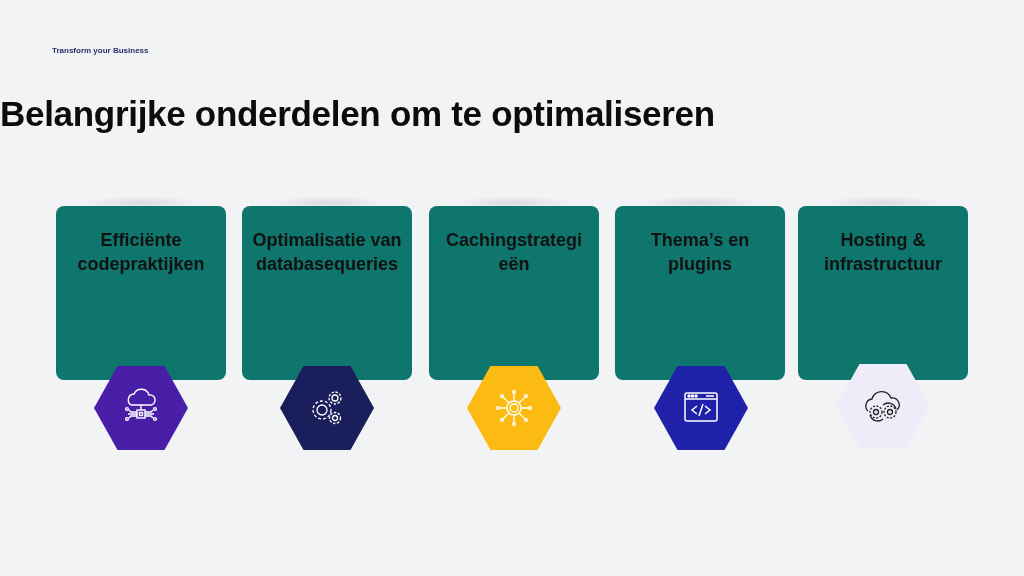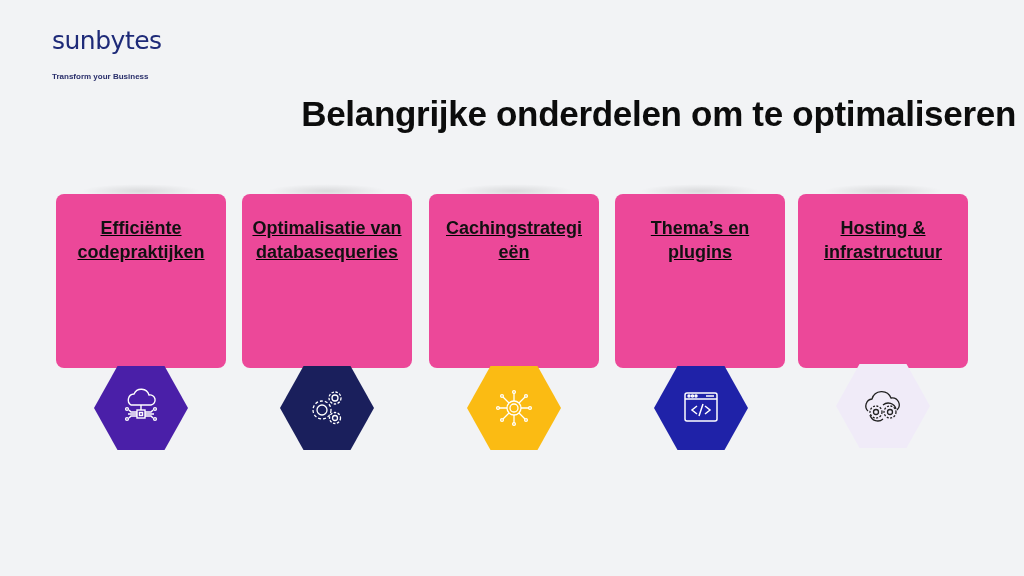--- a/index.html
+++ b/index.html
@@ -10,26 +10,26 @@
     position:relative;
   }
   .logo { position:absolute; left:52px; top:28px; }
   .logo-word {
     font-family:"DejaVu Sans", sans-serif;
     font-size:25px; color:#1e2a78; letter-spacing:-0.5px; line-height:26px;
   }
   .logo-tag { font-size:8px; font-weight:bold; color:#2a2f6b; margin-top:18px; }
   .title {
     position:absolute; left:0; right:8px; top:88px;
-    text-align:right; font-weight:bold; font-size:35px; line-height:52px;
+    text-align:left; font-weight:bold; font-size:35px; line-height:52px;
     color:#0c0c0c; letter-spacing:-0.3px;
   }
   .card {
-    position:absolute; top:194px; height:174px;
-    background:#ec4899; border-radius:8px;text-decoration:underline;
+    position:absolute; top:206px; height:174px;
+    background:#0f766e; border-radius:8px;
   }
   .card::before {
     content:""; position:absolute; left:50%; top:-10px; width:120px; height:14px;
     margin-left:-60px; border-radius:50%;
     background:radial-gradient(ellipse at center, rgba(0,0,0,0.10), rgba(0,0,0,0) 70%);
     z-index:-1;
   }
   .card-label {
     text-align:center; font-weight:bold; font-size:18px; line-height:24px;
     color:#111; padding:22px 6px 0; word-break:break-all;
@@ -39,21 +39,20 @@
     clip-path:polygon(25% 0, 75% 0, 100% 50%, 75% 100%, 25% 100%, 0 50%);
     border-radius:10px;
     display:flex; align-items:center; justify-content:center;
   }
   .hex svg { width:50px; height:50px; }
 </style>
 </head>
 <body>
 
 <div class="logo">
-  <div class="logo-word">sunbytes</div>
   <div class="logo-tag">Transform your Business</div>
 </div>
 
 <div class="title">
   <div>Belangrijke onderdelen om te optimaliseren</div>
 </div>
 
 <div class="card" style="left:56px;width:170px;">
   <div class="card-label" style="word-break:normal;padding-left:10px;padding-right:10px;">Efficiënte codepraktijken</div>
 </div>

